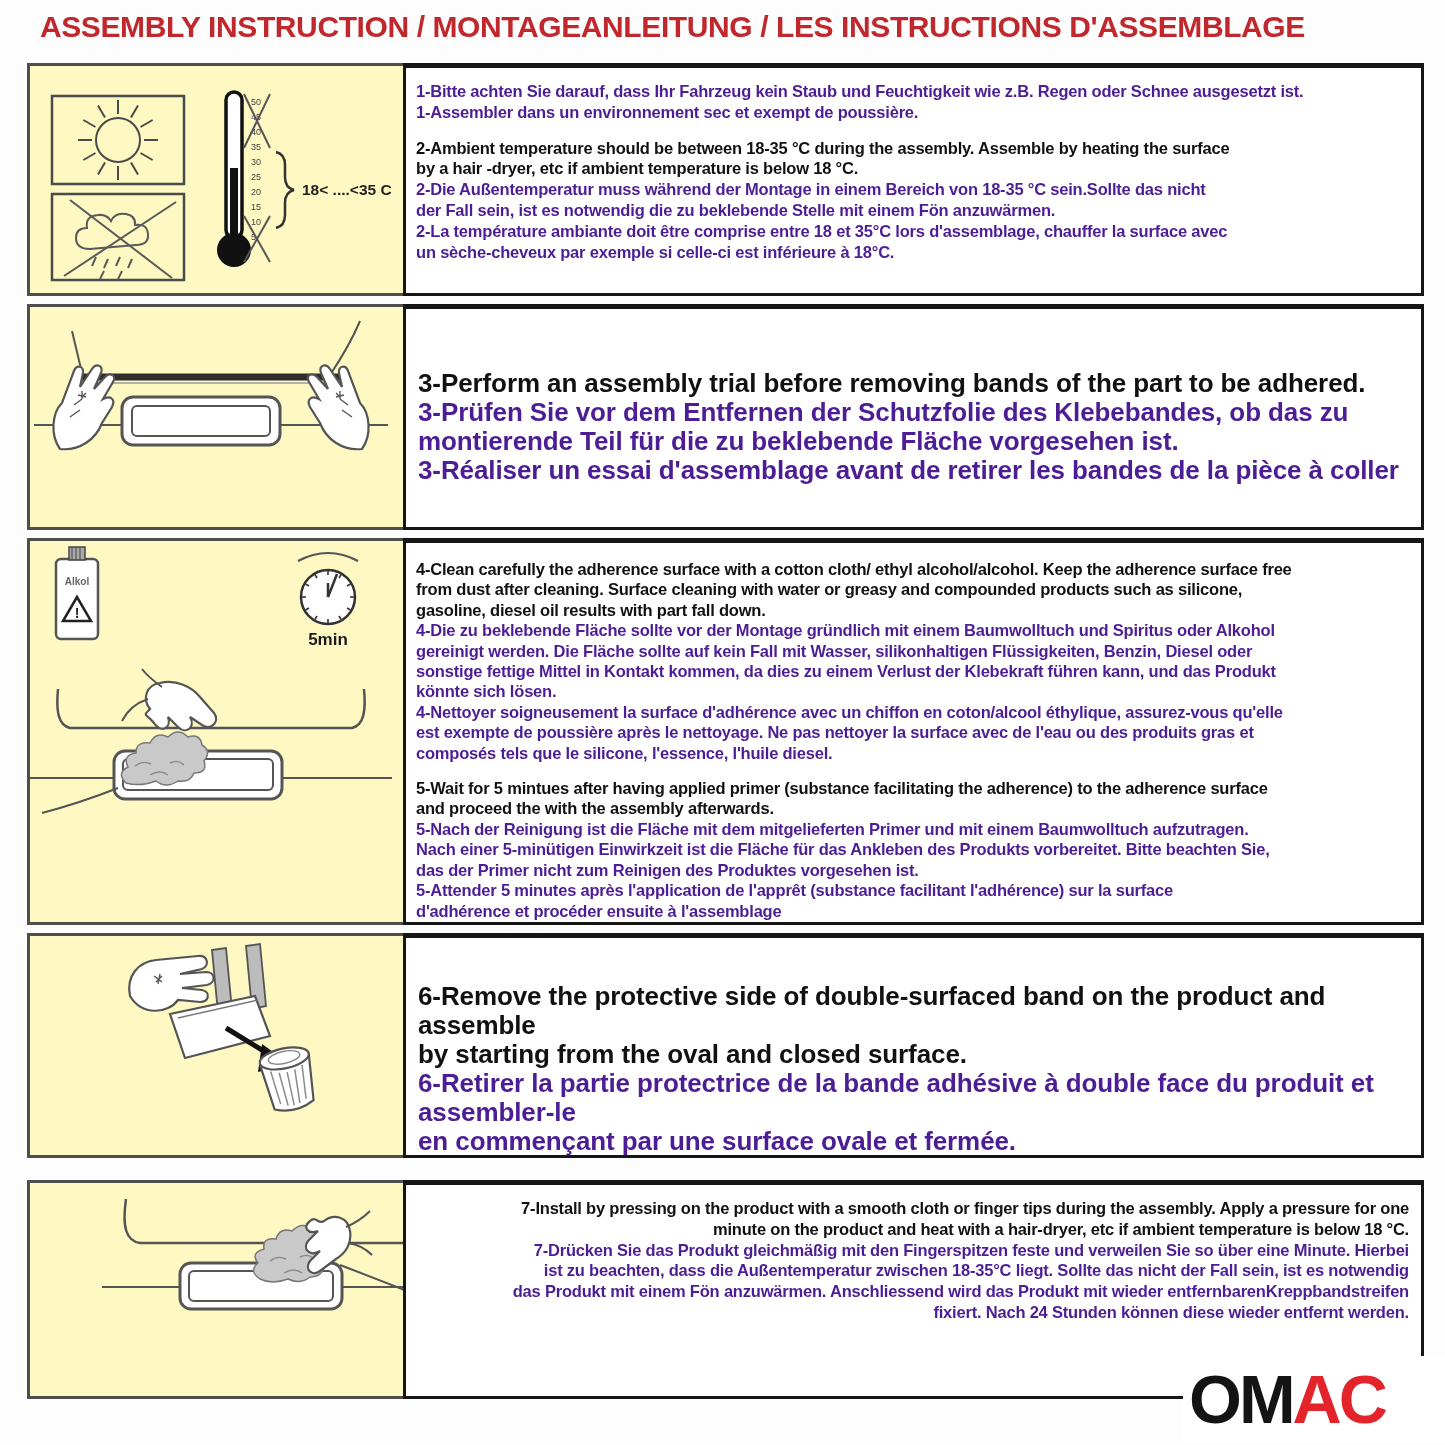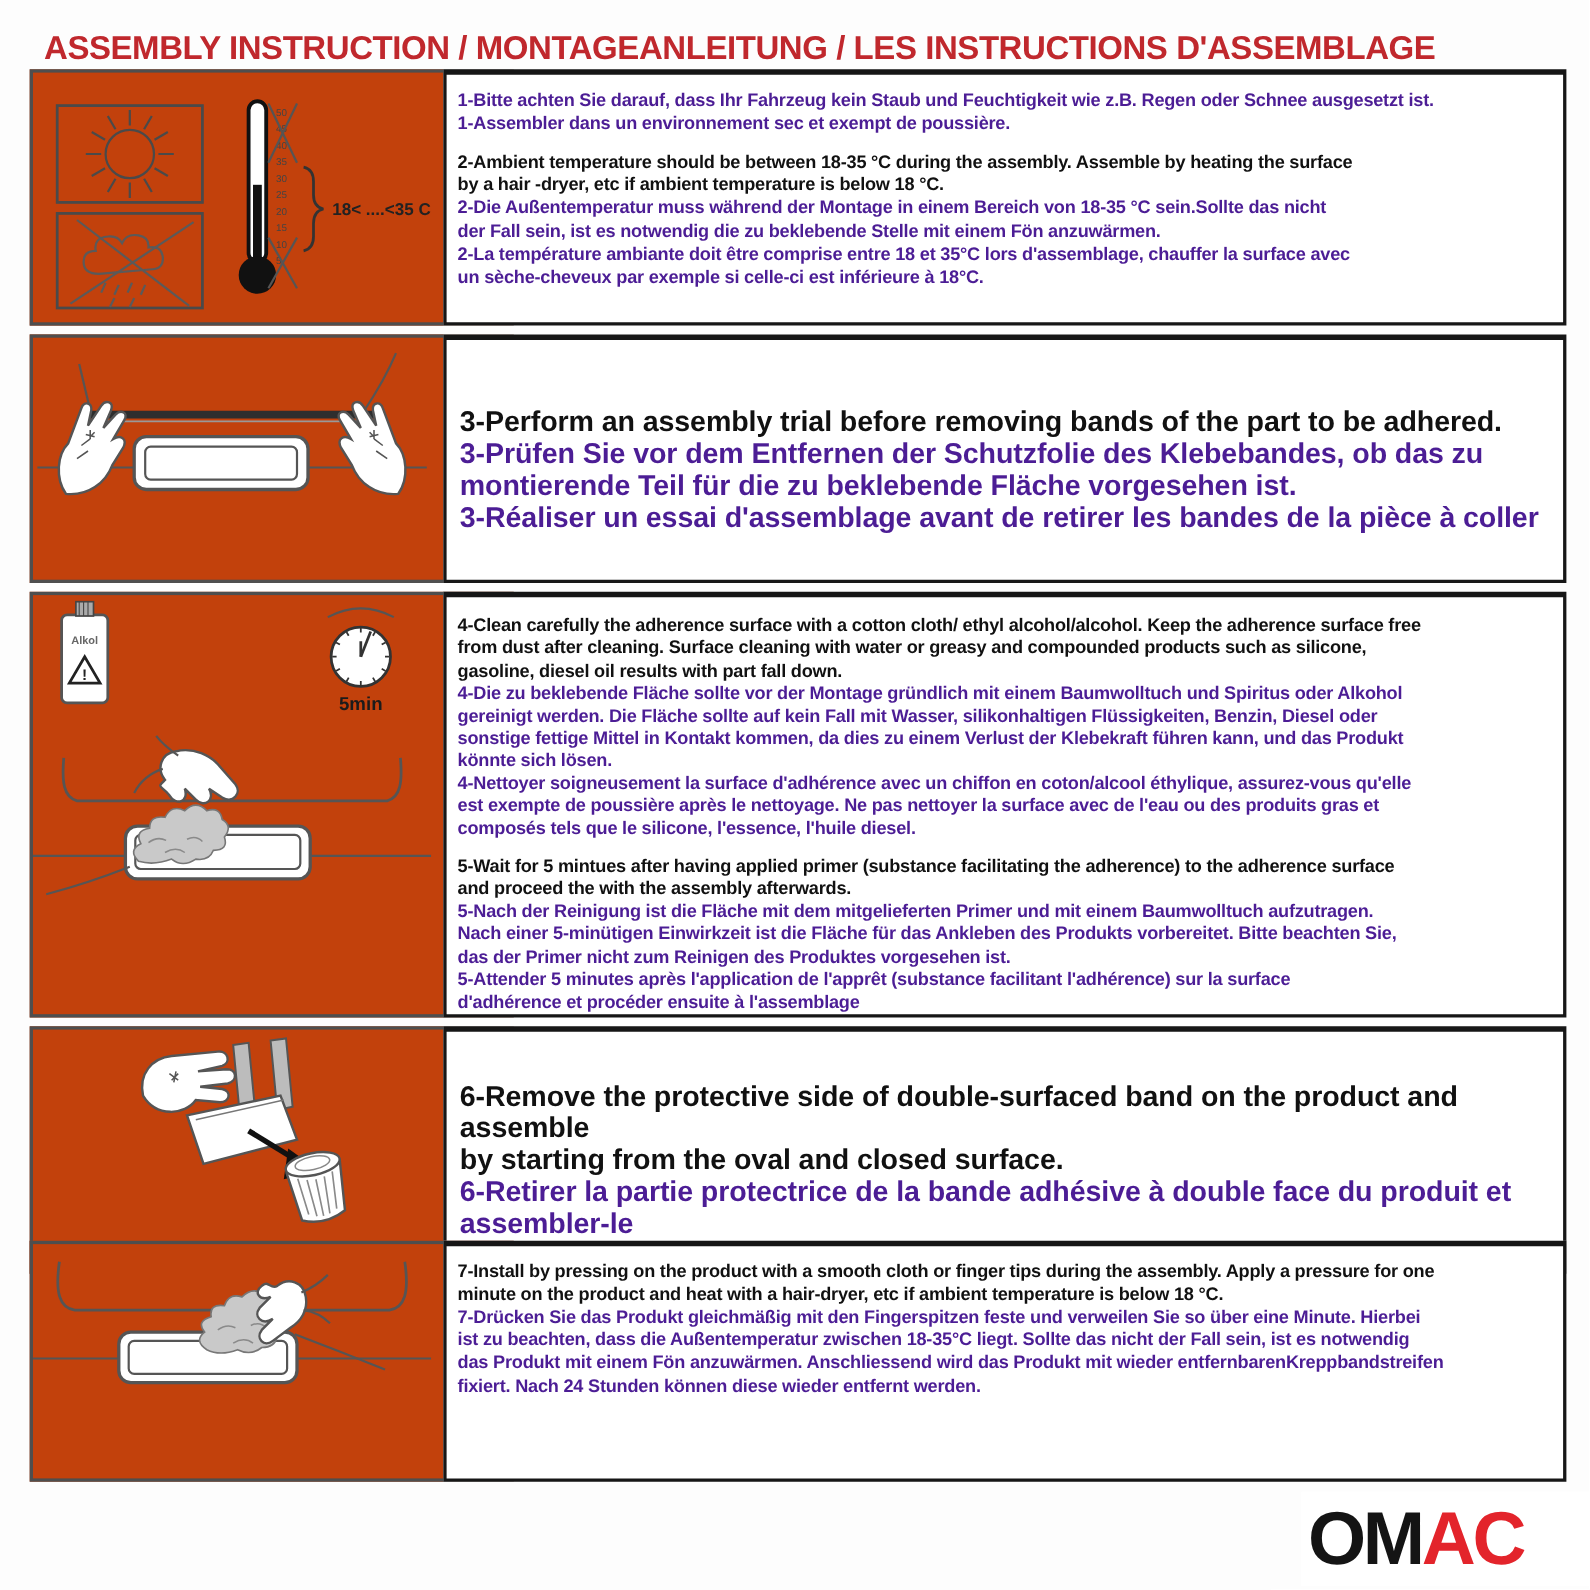--- a/index.html
+++ b/index.html
@@ -1,40 +1,40 @@
 <!DOCTYPE html>
 <html><head>
 <meta charset="utf-8">
 <style>
   html,body{margin:0;padding:0;background:#fff;}
   #page{position:relative;width:1445px;height:1445px;background:#fdfdfd;overflow:hidden;
         font-family:"Liberation Sans",sans-serif;color:#1b1b1b;}
-  .title{position:absolute;left:40px;top:28px;font-size:30px;font-weight:800;
+  .title{position:absolute;left:40px;top:10px;font-size:30px;font-weight:800;
          letter-spacing:-0.4px;color:#c0282d;white-space:nowrap;}
-  .fig{position:absolute;left:27px;width:440px;background:#c2410c;
+  .fig{position:absolute;left:27px;width:440px;background:#fef9c3;
        border:3px solid #4e4e4e;box-sizing:border-box;}
   .txt{position:absolute;left:403px;width:1021px;background:#fff;
        border:3px solid #161616;border-top-width:5px;box-sizing:border-box;}
   .txt p{margin:0;white-space:pre-line;}
   .small p{font-size:16.5px;line-height:20.8px;letter-spacing:-0.2px;}
   .big p{font-size:26px;line-height:29px;letter-spacing:-0.1px;}
   .b{font-weight:700;color:#111;}
   .r{font-weight:700;color:#4c1d95;}
   .gap{margin-top:15px !important;}
   .t1{padding:13px 12px 0 10px;}
   .t2{padding:60px 12px 0 12px;}
   .t3{padding:16px 12px 0 10px;}
   .t3 p{line-height:20.4px;}
   .t4{padding:44px 12px 0 12px;}
   .t5{padding:13px 12px 0 10px;}
   .r1{top:63px;height:233px;}
   .r2{top:304px;height:226px;}
   .r3{top:538px;height:387px;}
   .r4{top:933px;height:225px;}
-  .r5{top:1128px;height:219px;}
+  .r5{top:1180px;height:219px;text-align:right;}
   #logo{position:absolute;left:1183px;top:1356px;width:262px;height:86px;background:#fff;
         z-index:5;display:flex;align-items:center;padding-left:6px;box-sizing:border-box;
         font-size:68px;font-weight:800;letter-spacing:-3px;line-height:1;}
   #logo .lk{color:#141414;}
   #logo .lr{color:#e3242b;}
   svg text{font-family:"Liberation Sans",sans-serif;}
 </style>
 </head>
 <body>
 

